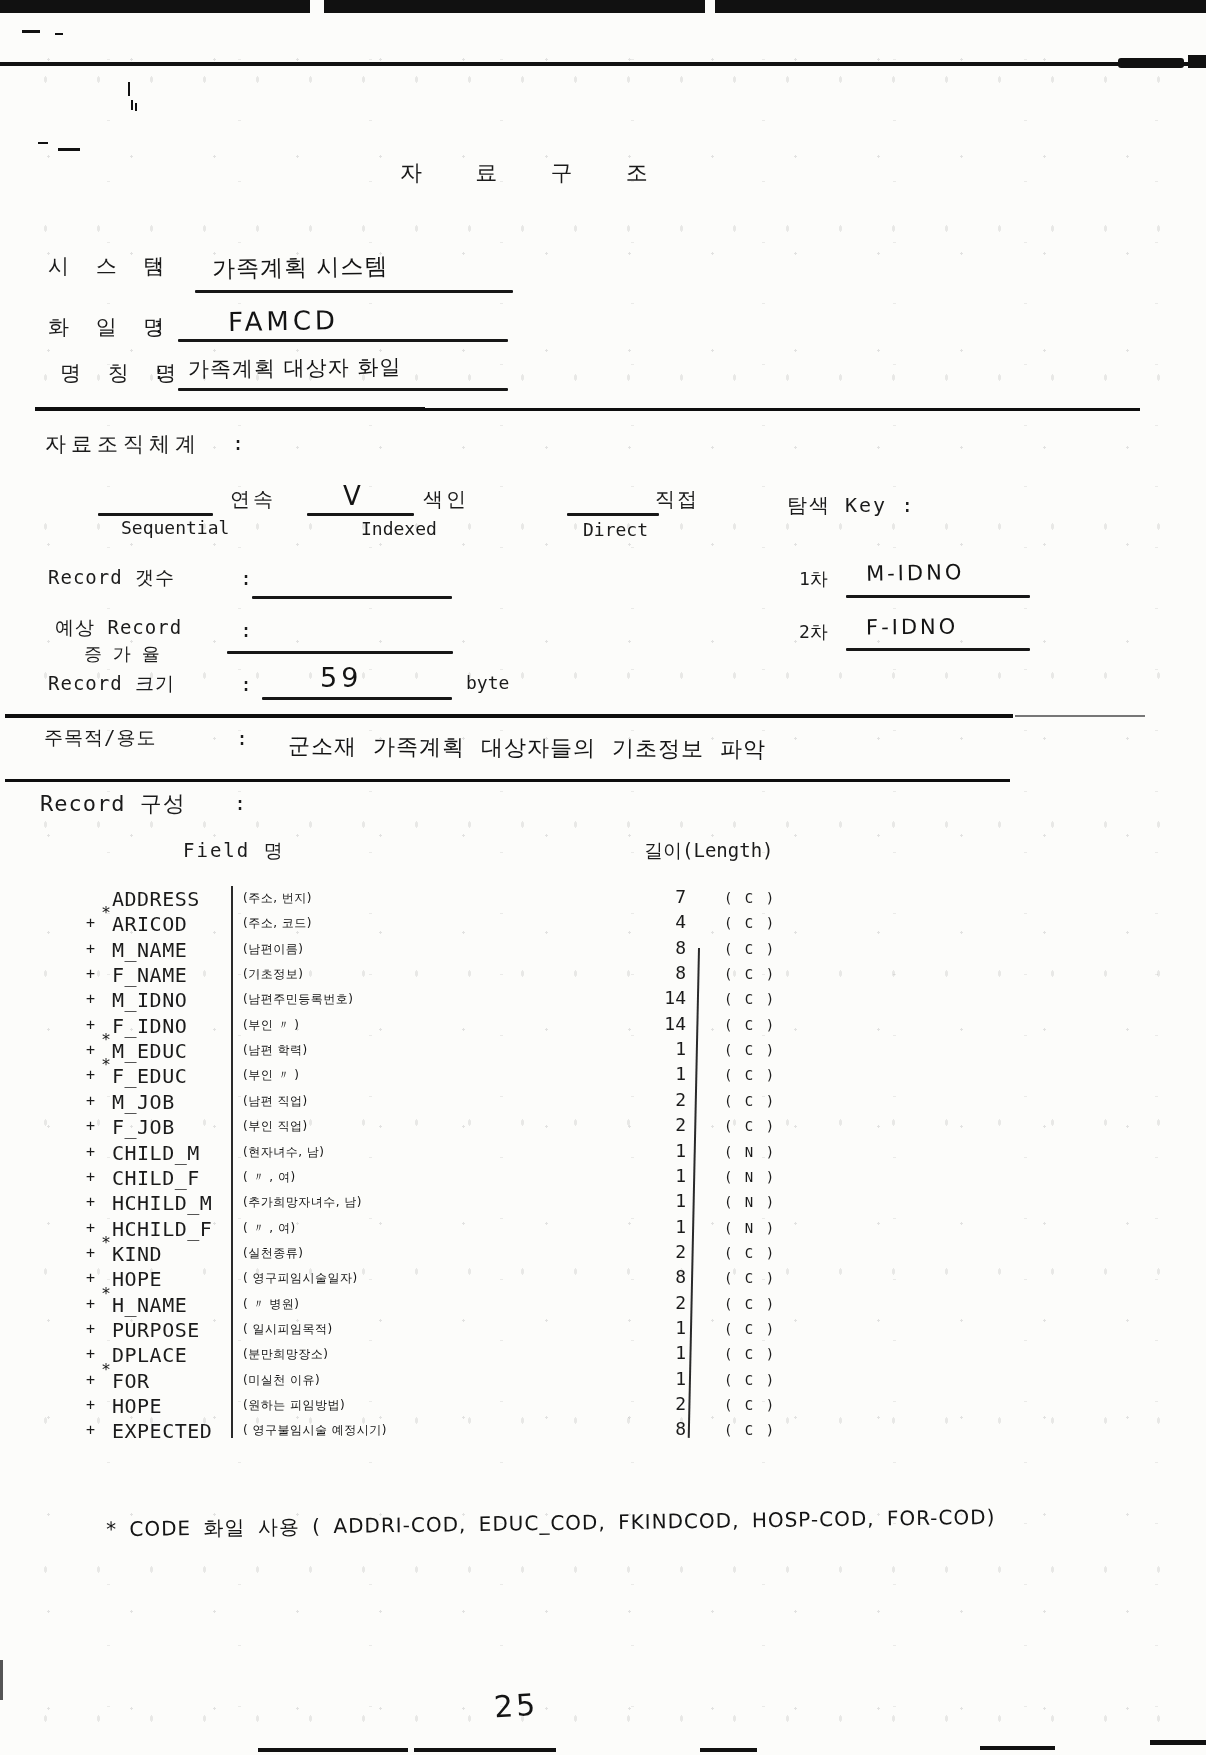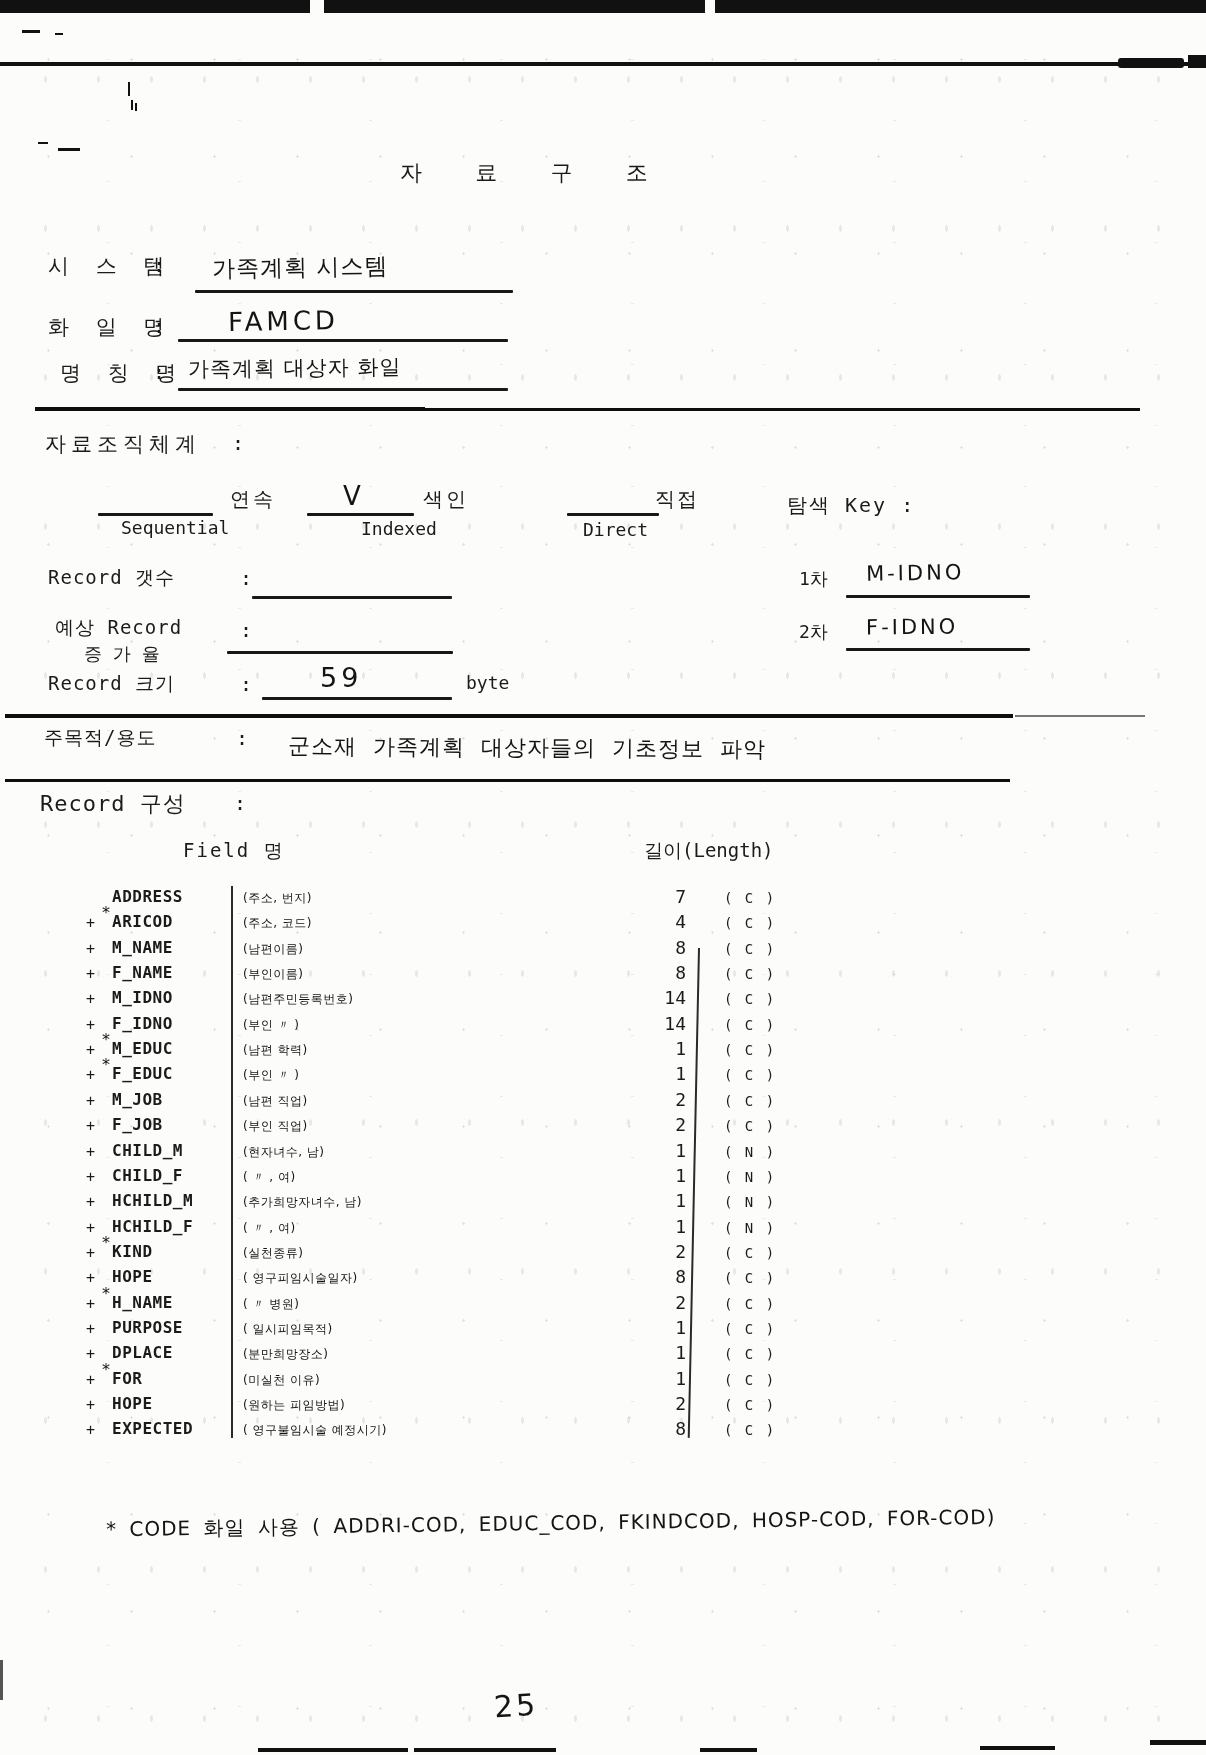--- a/index.html
+++ b/index.html
@@ -21,21 +21,21 @@
   .uline{position:absolute;height:3px;background:#171717;border-radius:1px;}
   .rule{position:absolute;background:#0e0e0e;}
   .mark{position:absolute;background:#111;}
   .title{font-size:22px;word-spacing:32px;letter-spacing:4px;}
   .flabel{font-size:21px;letter-spacing:7px;}
   .colon{font-size:20px;}
   .hv{font-size:23px;}
   .frow{position:absolute;left:0;width:1206px;height:25px;}
   .fplus{position:absolute;left:86px;top:2px;font-size:15px;}
   .fstar{position:absolute;left:102px;top:-9px;font-size:16px;}
-  .fname{position:absolute;left:112px;top:0;font-size:16px;letter-spacing:.5px;font-weight:700;}
+  .fname{position:absolute;left:112px;top:0;font-size:20px;letter-spacing:.5px;font-weight:400;}
   .fdesc{position:absolute;left:243px;top:3px;font-size:12px;letter-spacing:.5px;}
   .flen{position:absolute;left:628px;top:-1px;width:58px;text-align:right;font-size:18px;}
   .ftype{position:absolute;left:724px;top:3px;font-size:14px;letter-spacing:2px;}
 </style>
 </head>
 <body>
 
 <div class="page">
 
   <div class="mark" style="left:0;top:0;width:1206px;height:13px;"></div>
@@ -151,21 +151,21 @@
       <div class="frow" style="top: 937.7px;">
         <span class="fplus typed">+</span>
         <span class="fname typed">M_NAME</span>
         <span class="fdesc hand">(남편이름)</span>
         <span class="flen typed">8</span>
         <span class="ftype typed">( C )</span>
       </div>
       <div class="frow" style="top: 963.05px;">
         <span class="fplus typed">+</span>
         <span class="fname typed">F_NAME</span>
-        <span class="fdesc hand">(부인이름)</span>
+        <span class="fdesc hand">(기초정보)</span>
         <span class="flen typed">8</span>
         <span class="ftype typed">( C )</span>
       </div>
       <div class="frow" style="top: 988.4px;">
         <span class="fplus typed">+</span>
         <span class="fname typed">M_IDNO</span>
         <span class="fdesc hand">(남편주민등록번호)</span>
         <span class="flen typed">14</span>
         <span class="ftype typed">( C )</span>
       </div>

